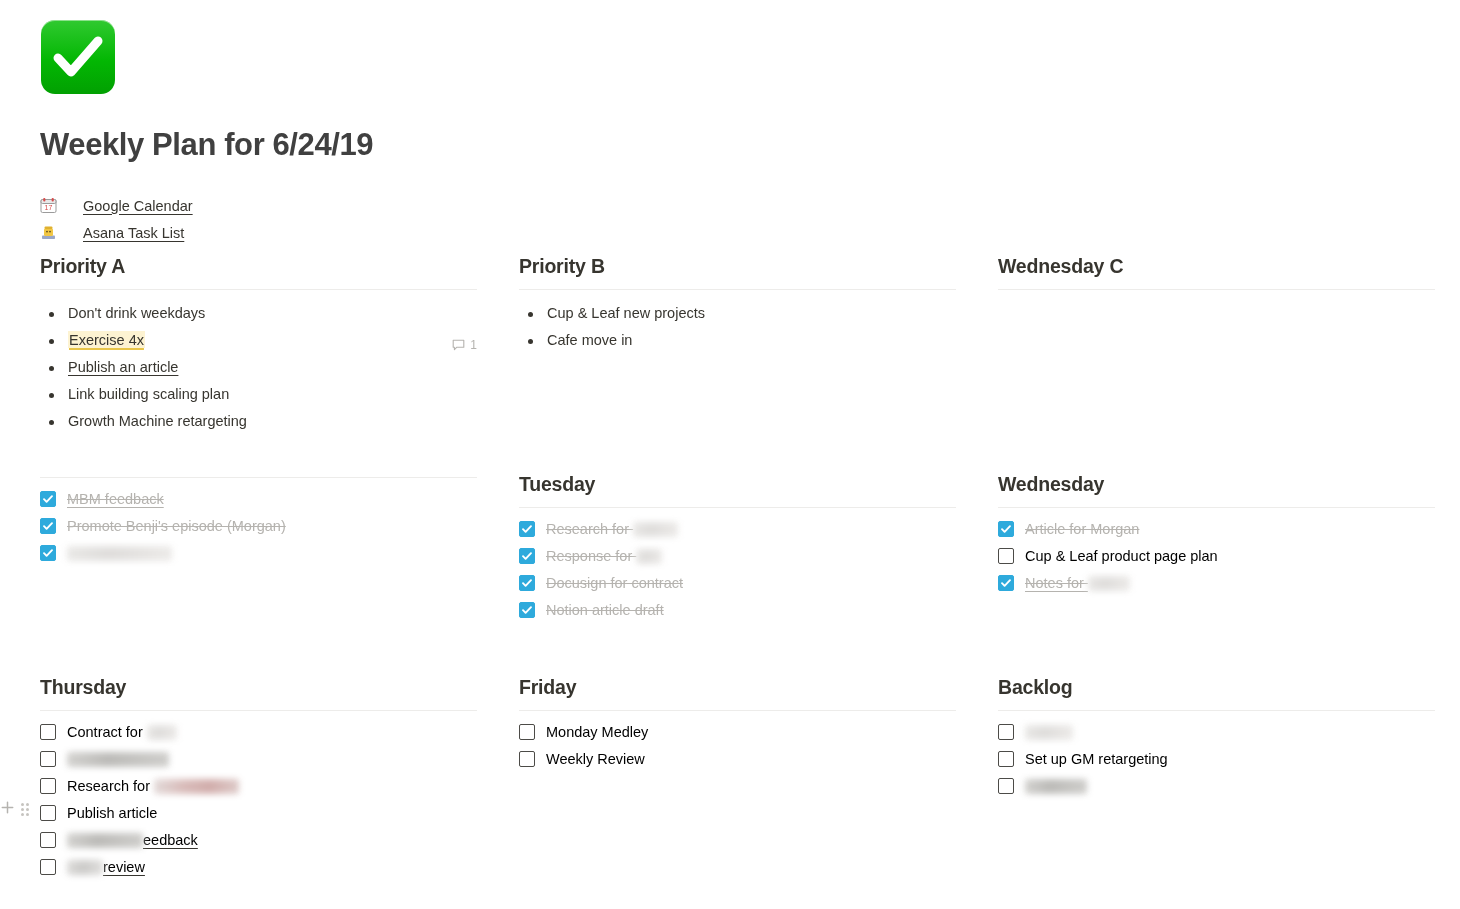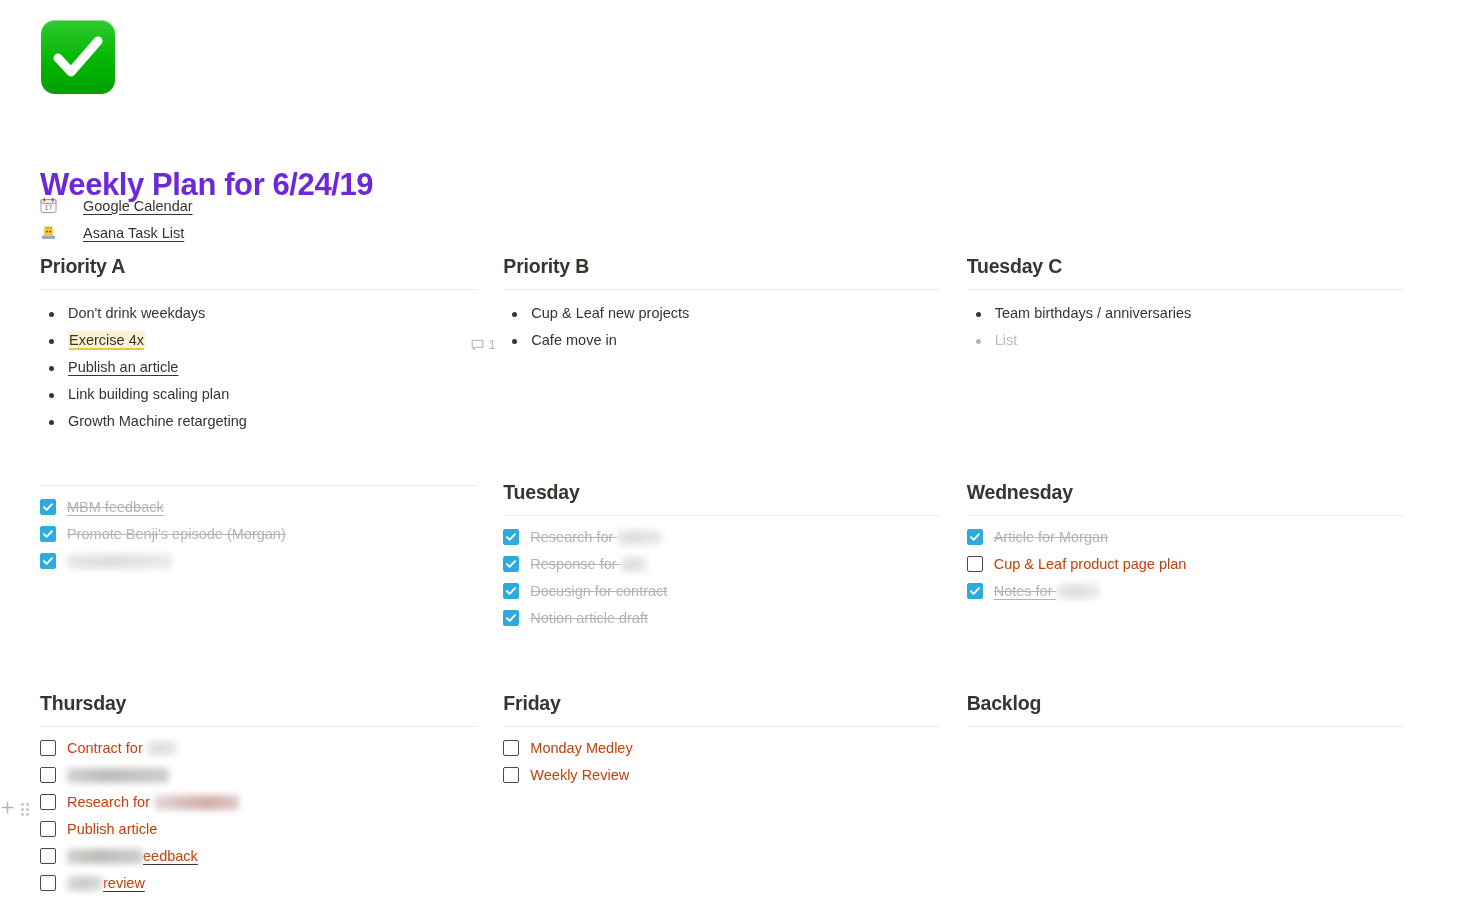--- a/index.html
+++ b/index.html
@@ -38,24 +38,23 @@
   .page-icon svg { display: block; width: 74px; height: 74px; }
 
   
   .page-title {
     position: absolute;
     left: 40px;
     top: 126px;
     font-size: 31px;
     font-weight: bold;
     letter-spacing: -0.4px;
-    color: #6d28d9;
+    color: #404040;
     line-height: 1.2;
     white-space: nowrap;
-    margin-top: 40px;
   }
 
   
   .links {
     position: absolute;
     left: 40px;
     top: 192px;
   }
   .link-row {
     display: flex;
@@ -83,21 +82,20 @@
 
   
   .grid {
     position: absolute;
     left: 40px;
     top: 248px;
     width: 1382px;
     display: grid;
     grid-template-columns: 1fr 1fr 1fr;
     column-gap: 42px;
-    gap: 8px;
   }
 
   .col { position: relative; }
   .col.r1 { height: 218px; }
   .col.r2 { height: 203px; }
   .col.r3 { min-height: 200px; }
 
   .col-head {
     font-size: 19.5px;
     font-weight: bold;
@@ -191,21 +189,21 @@
     margin-right: 11px;
     box-sizing: border-box;
     border-radius: 2px;
     cursor: pointer;
     position: relative;
   }
   .cbox.off { border: 1.6px solid #4c4b47; background: transparent; }
   .cbox.on  { background: #2eaadc; border: 1.6px solid #2eaadc; }
   .cbox.on svg { position: absolute; left: 1px; top: 1px; }
 
-  .todo-text { color: #c2410c; position: relative; }
+  .todo-text { color: #000000; position: relative; }
   li.done .todo-text {
     color: #b5b3af;
     text-decoration: line-through;
     text-decoration-color: #b5b3af;
   }
   li.done .todo-text.underlined {
     text-decoration: underline line-through;
     text-decoration-color: #b5b3af;
     text-underline-offset: 2.5px;
   }
@@ -338,30 +336,22 @@
         <li>
           <span>Cup &amp; Leaf new projects</span>
         </li>
         <li>
           <span>Cafe move in</span>
         </li>
       </ul>
     </div>
 
     <div class="col r1">
-      <div class="col-head">Tuesday C</div>
-      <div class="col-rule"></div>
-      <ul class="bullets">
-        <li>
-          <span>Team birthdays / anniversaries</span>
-        </li>
-        <li class="placeholder">
-          <span>List</span>
-        </li>
-      </ul>
+      <div class="col-head">Wednesday C</div>
+      <div class="col-rule"></div>
     </div>
 
     <div class="col r2">
       <div class="col-rule"></div>
       <ul class="todos">
         <li class="done">
           <span class="cbox on">
             <svg width="12" height="12" viewBox="0 0 12 12">
                 <path d="M2 6.2 L4.6 8.8 L10 3.2" fill="none" stroke="#fff" stroke-width="1.9" stroke-linecap="round" stroke-linejoin="round"></path>
               </svg>
@@ -495,20 +485,34 @@
         <li>
           <span class="cbox off"></span>
           <span class="todo-text">Weekly Review</span>
         </li>
       </ul>
     </div>
 
     <div class="col r3">
       <div class="col-head">Backlog</div>
       <div class="col-rule"></div>
+      <ul class="todos">
+        <li>
+          <span class="cbox off"></span>
+          <span class="todo-text"><span class="redact light" style="width:48px"></span></span>
+        </li>
+        <li>
+          <span class="cbox off"></span>
+          <span class="todo-text">Set up GM retargeting</span>
+        </li>
+        <li>
+          <span class="cbox off"></span>
+          <span class="todo-text"><span class="redact dark" style="width:62px"></span></span>
+        </li>
+      </ul>
     </div>
 
   </div>
 
   <div class="gutter">
     <span class="gutter-btn">
       <svg width="15" height="15" viewBox="0 0 15 15">
         <path d="M7.5 2.3 V12.7 M2.3 7.5 H12.7" stroke="#b5b3af" stroke-width="1.5" stroke-linecap="round"></path>
       </svg>
     </span>

